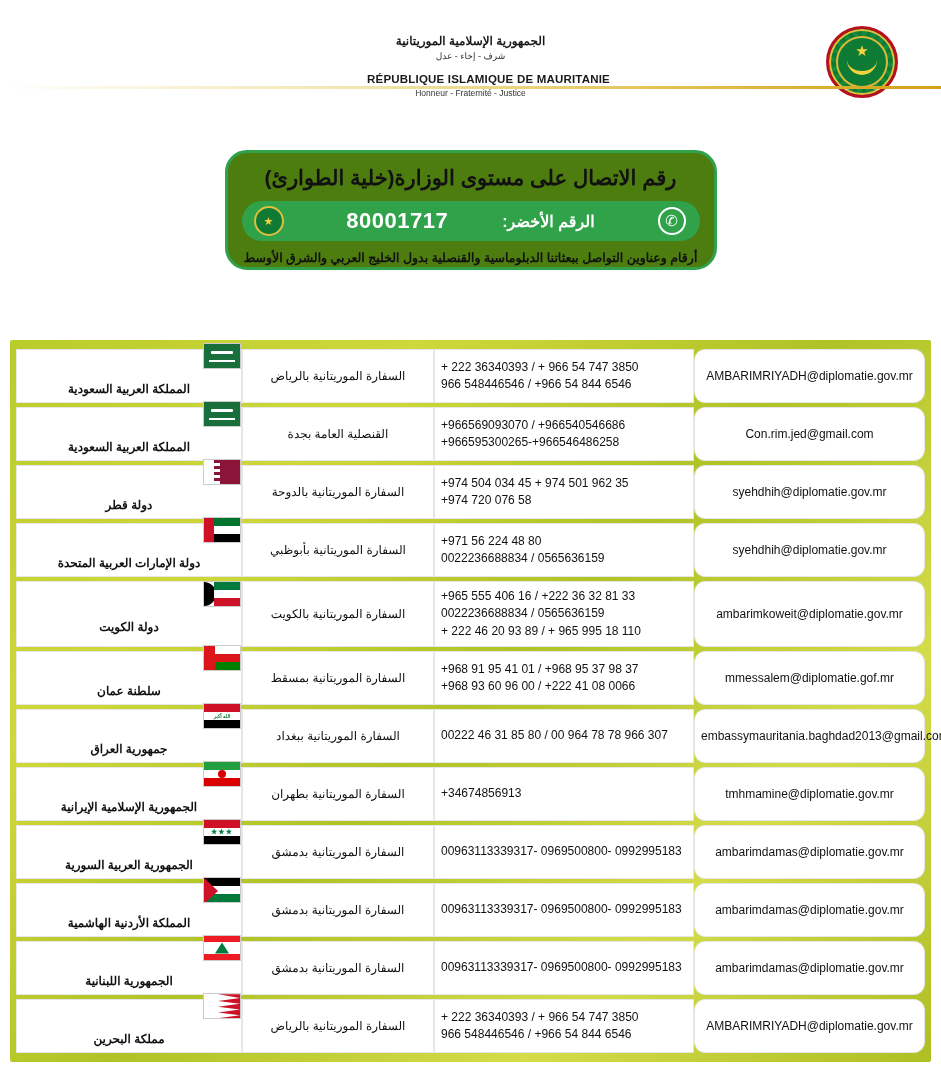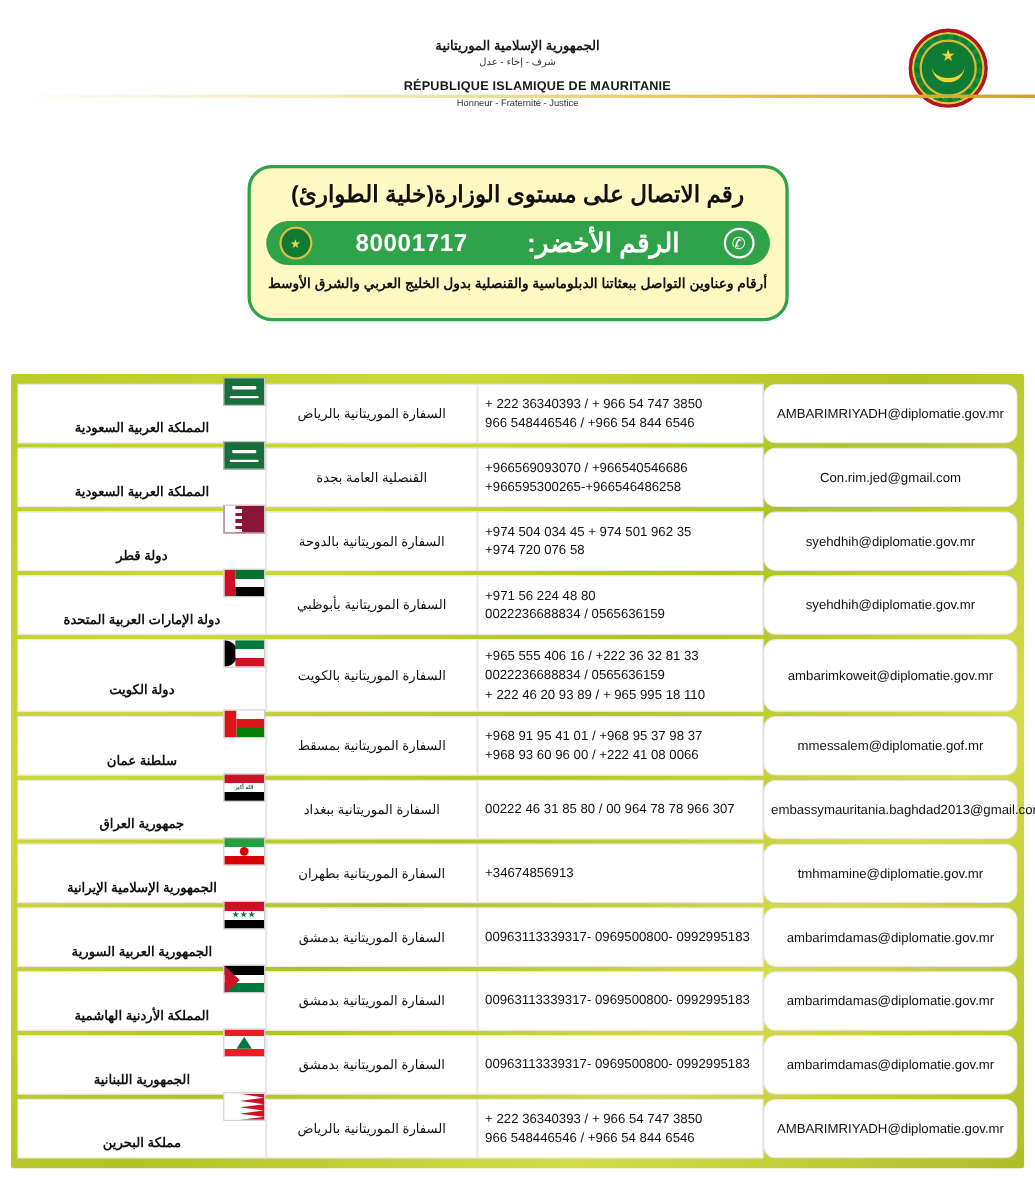--- a/index.html
+++ b/index.html
@@ -127,22 +127,22 @@
 
   
   .info-card {
     position: absolute;
     top: 150px;
     left: 50%;
     transform: translateX(-50%);
     width: 492px;
     border: 3px solid #31a24c;
     border-radius: 22px;
-    background: #fef9c3;
-    padding: 12px 14px 24px;
+    background: #4d7c0f;
+    padding: 12px 14px 2px;
     box-sizing: border-box;
     text-align: center;
   }
   .info-title {
     font-size: 21px;
     font-weight: bold;
     color: #111;
     direction: rtl;
     line-height: 1.25;
     margin-bottom: 10px;
@@ -153,21 +153,21 @@
     border-radius: 24px;
     height: 40px;
     display: flex;
     align-items: center;
     justify-content: center;
     gap: 10px;
     color: #fff;
     direction: rtl;
   }
   .green-bar .num-label {
-    font-size: 24px;
+    font-size: 16px;
     font-weight: bold;
     margin-left: 44px;
   }
   .green-bar .num-value {
     font-size: 22px;
     font-weight: bold;
     letter-spacing: .5px;
     direction: ltr;
   }
   .phone-icon {

